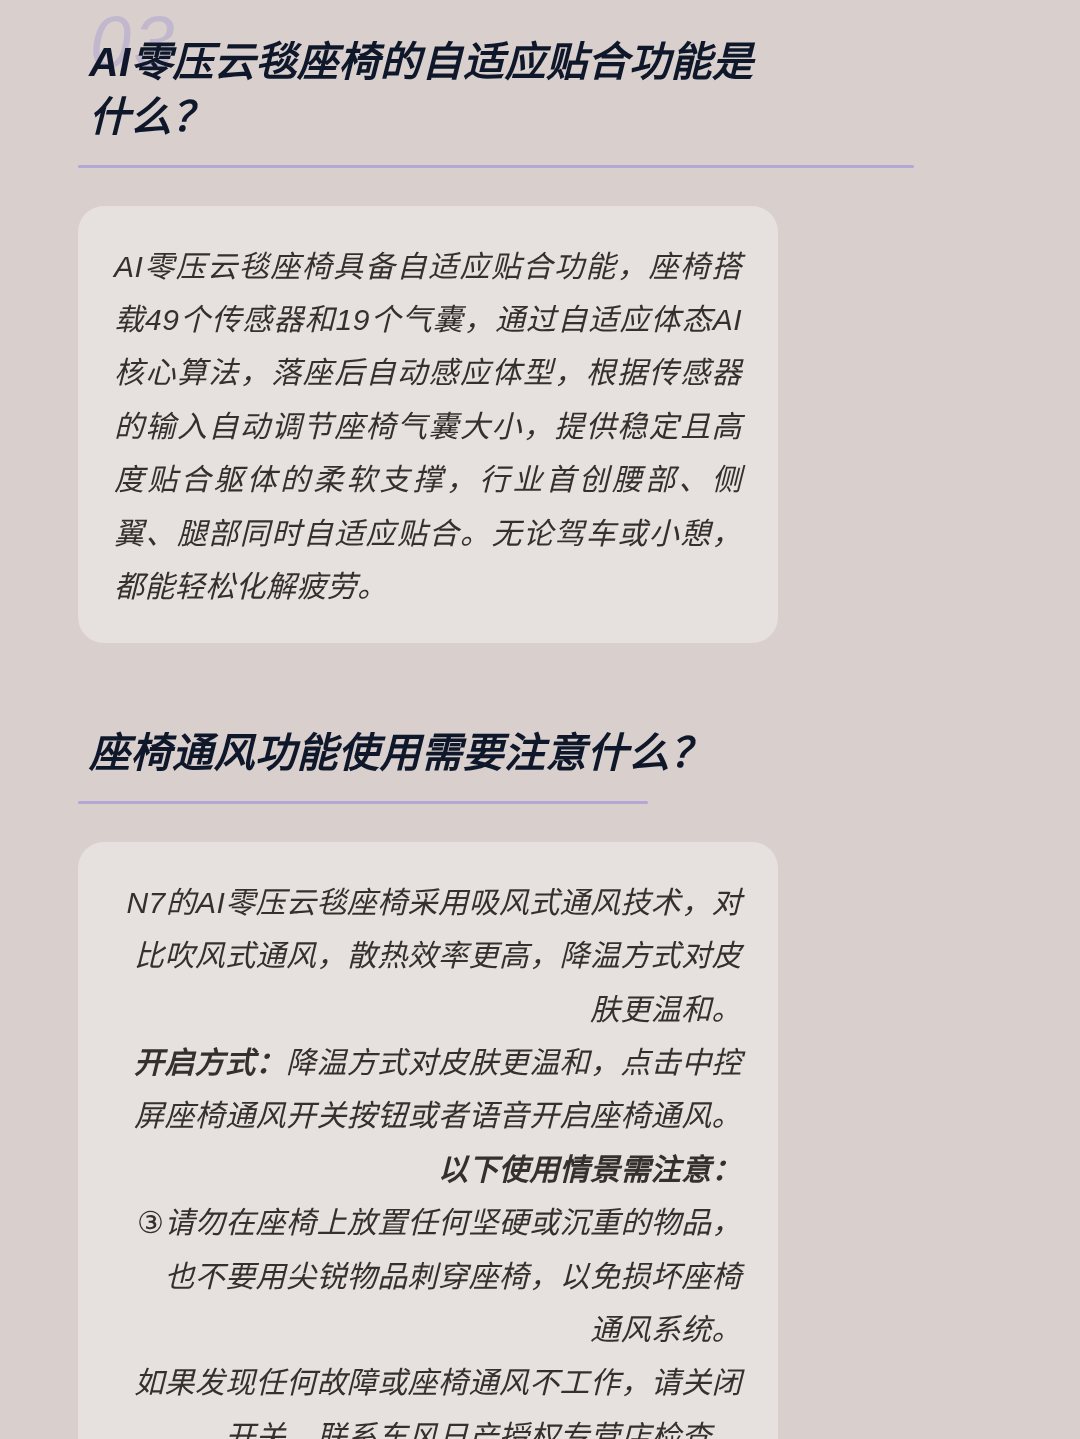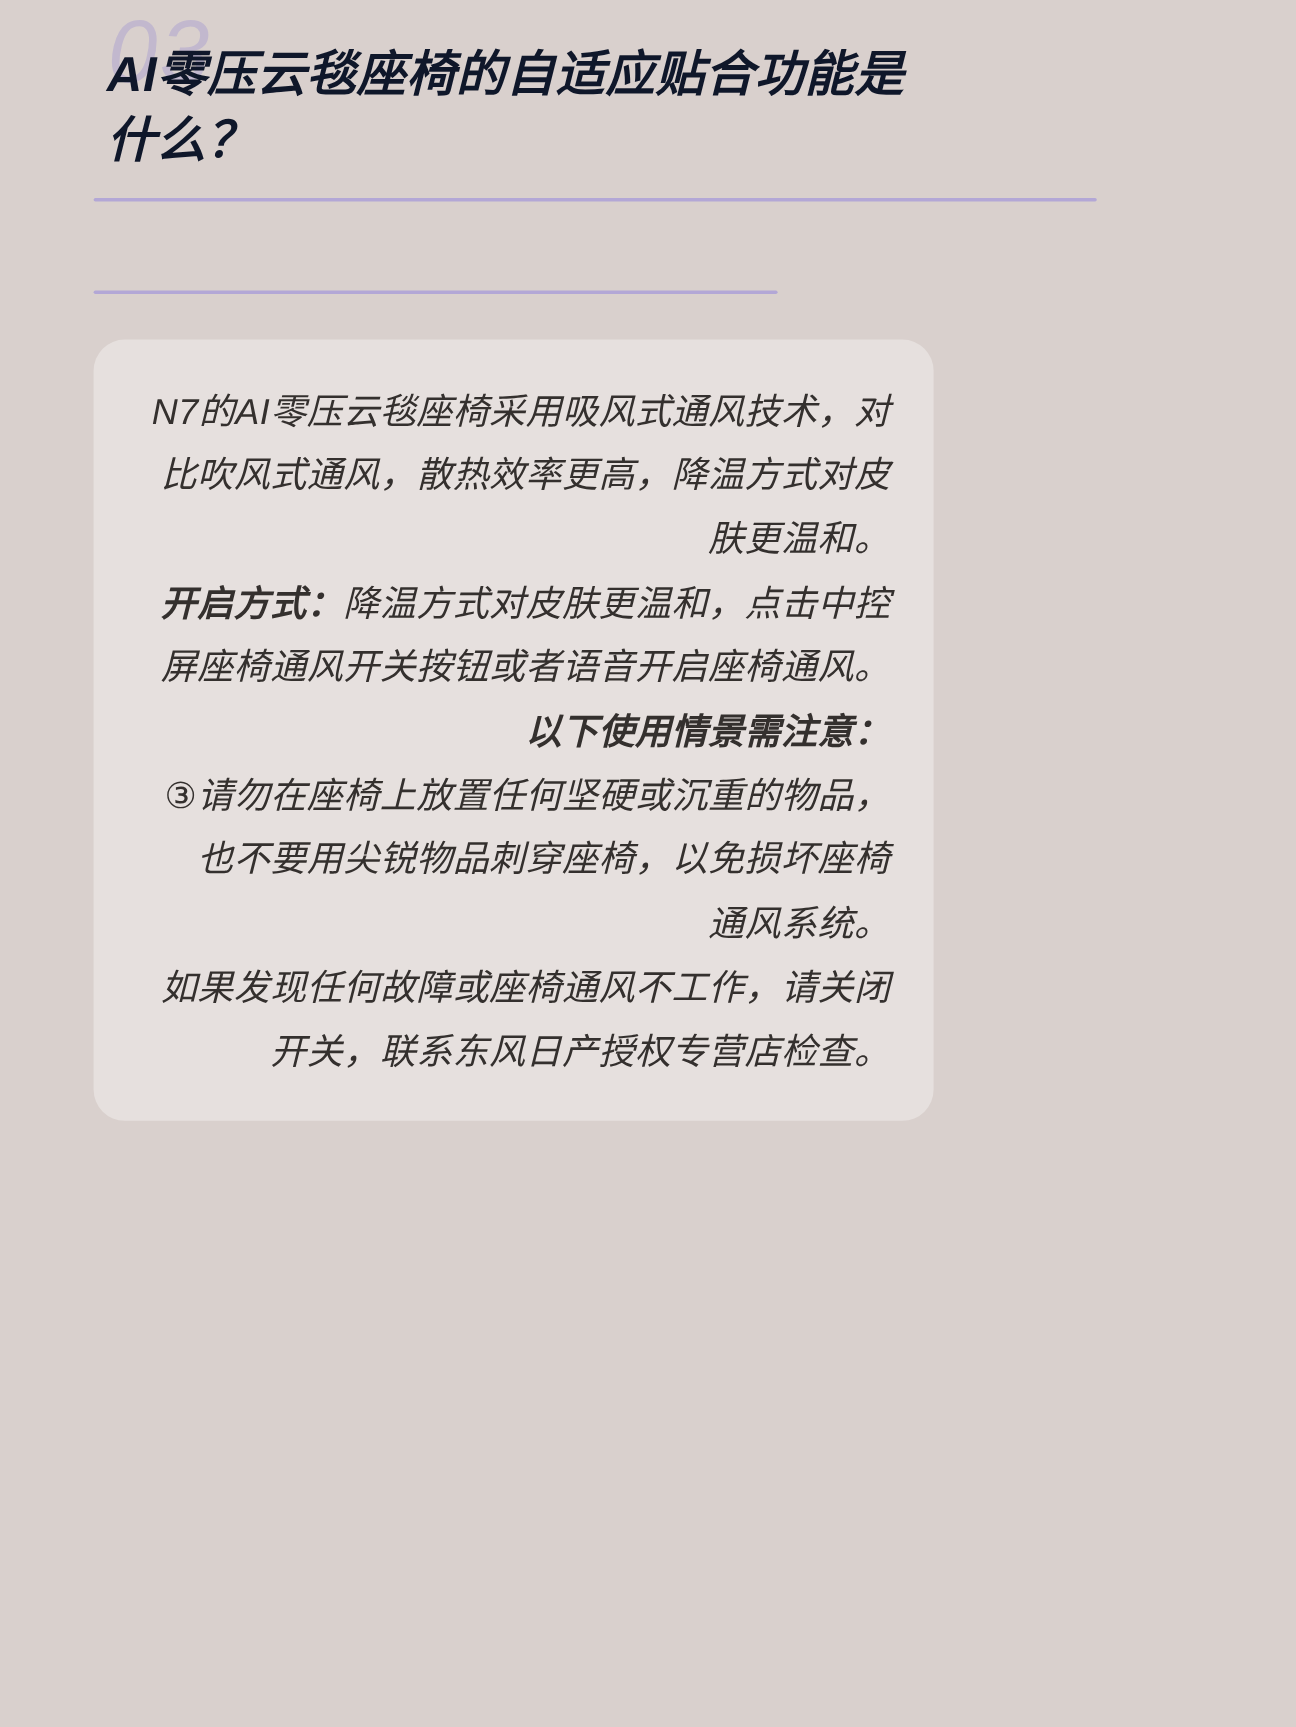--- a/index.html
+++ b/index.html
@@ -93,23 +93,27 @@
 </style>
 </head>
 <body>
 
 <div class="page">
 
   <section class="faq-block block-03">
     <div class="num-watermark">03</div>
     <h2 class="q-title">AI零压云毯座椅的自适应贴合功能是什么？</h2>
     <div class="q-underline u-03"></div>
+    <div class="card">
+      <p>AI零压云毯座椅具备自适应贴合功能，座椅搭载49个传感器和19个气囊，通过自适应体态AI核心算法，落座后自动感应体型，根据传感器的输入自动调节座椅气囊大小，提供稳定且高度贴合躯体的柔软支撑，行业首创腰部、侧翼、腿部同时自适应贴合。无论驾车或小憩，都能轻松化解疲劳。</p>
+    </div>
   </section>
 
   <section class="faq-block block-04">
+    <h2 class="q-title">座椅通风功能使用需要注意什么？</h2>
     <div class="q-underline u-04"></div>
     <div class="card">
       <p class="tight">N7的AI零压云毯座椅采用吸风式通风技术，对比吹风式通风，散热效率更高，降温方式对皮肤更温和。</p>
       <p class="tight"><span class="bold">开启方式：</span><span>降温方式对皮肤更温和，点击中控屏座椅通风开关按钮或者语音开启座椅通风。</span></p>
       <p class="tight bold">以下使用情景需注意：</p>
       <p class="tight indent-hang">③请勿在座椅上放置任何坚硬或沉重的物品，也不要用尖锐物品刺穿座椅，以免损坏座椅通风系统。</p>
       <p class="tight">如果发现任何故障或座椅通风不工作，请关闭开关，联系东风日产授权专营店检查。</p>
     </div>
   </section>
 

